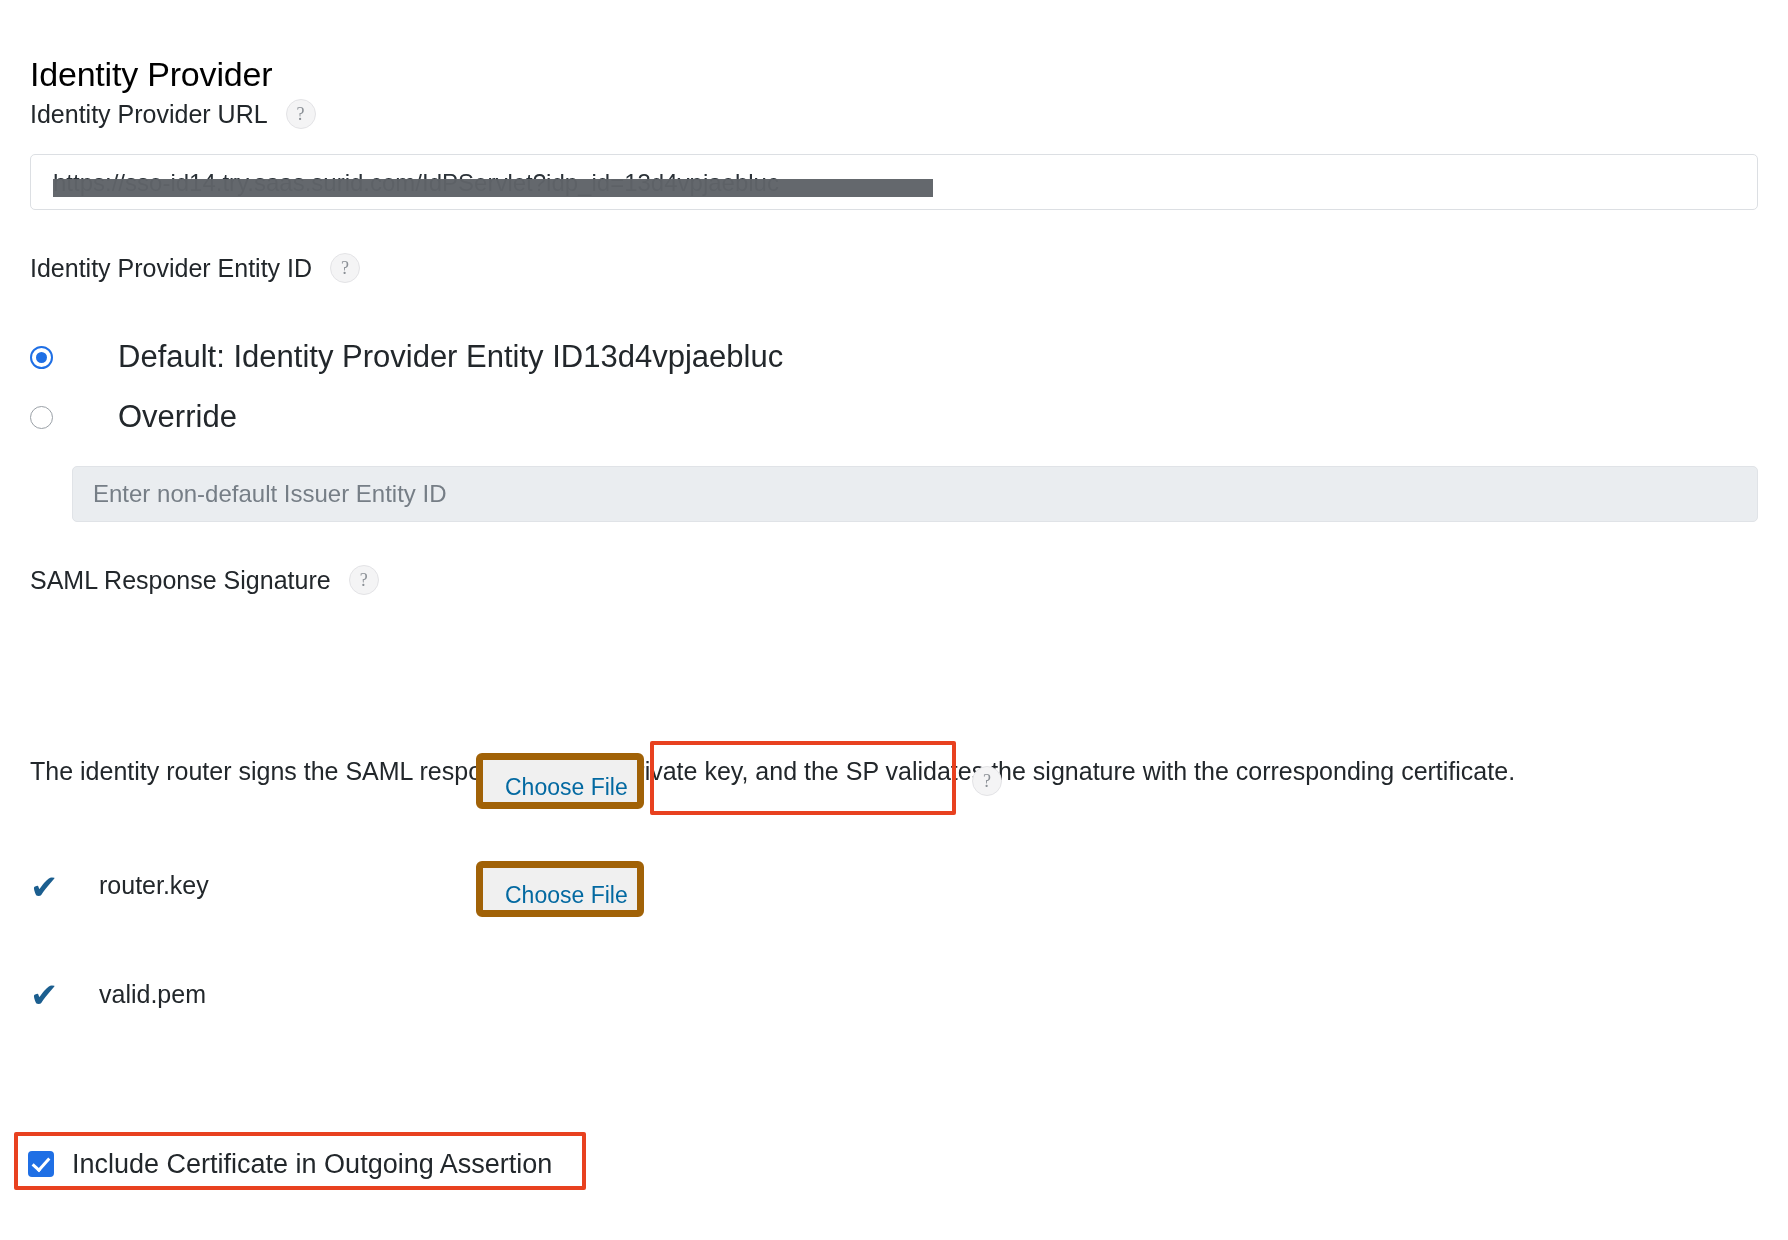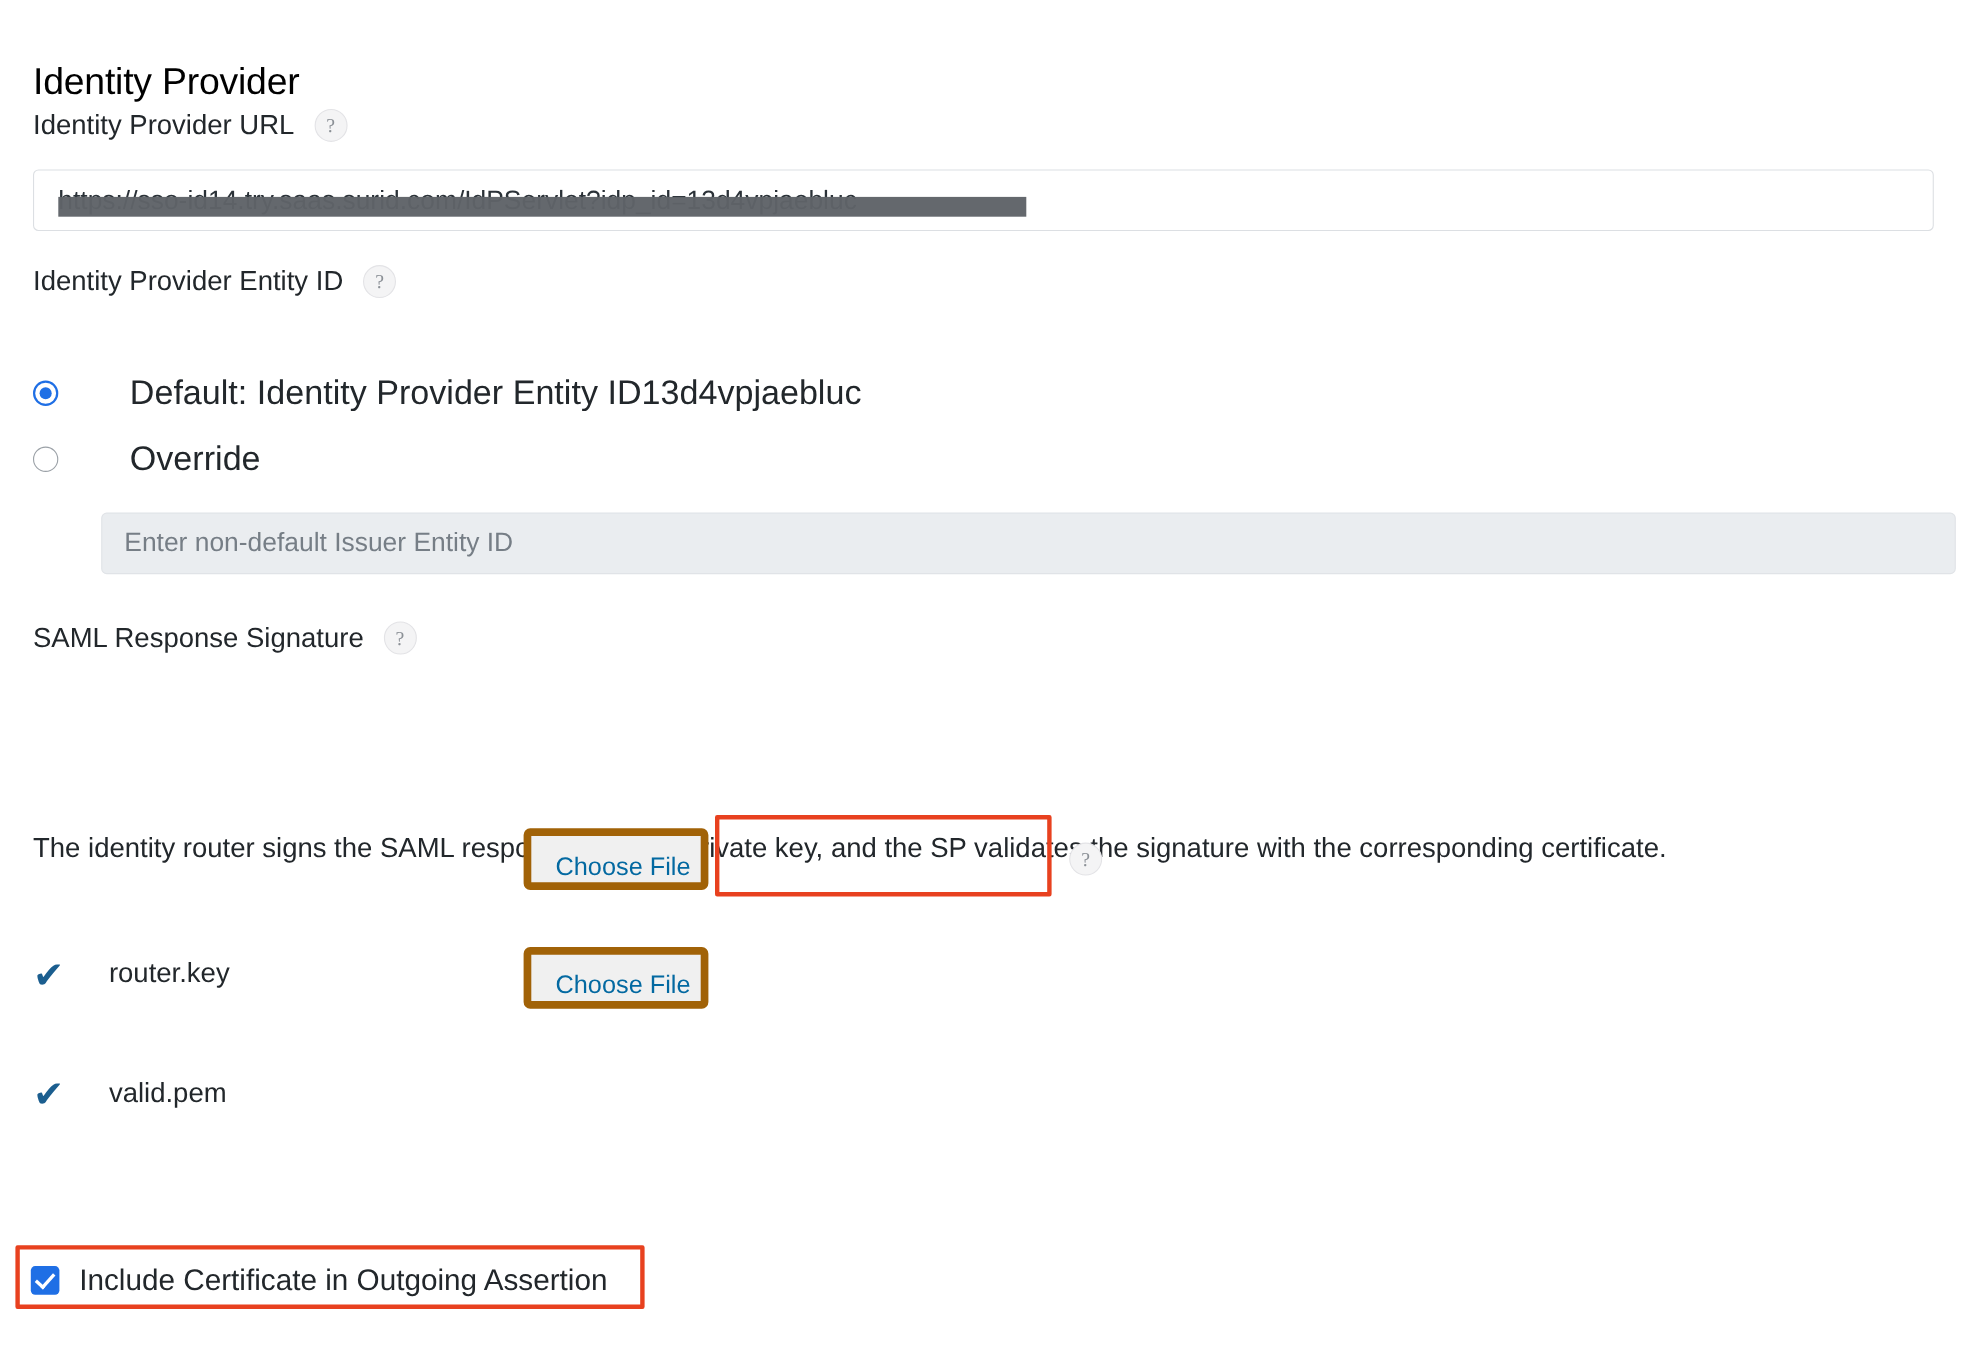--- a/index.html
+++ b/index.html
@@ -81,21 +81,20 @@
     font-family: "Liberation Sans", sans-serif;
     font-size: 24px;
     color: #2b3238;
     padding: 0 20px;
     outline: none;
   }
   .text-input.disabled {
     background: #eaedf0;
     border: 1px solid #e0e3e7;
     color: #7e858c;
-    margin-left: 20px;
   }
   .text-input::placeholder { color: #767e86; }
 
   
   .url-field {
     position: absolute;
     left: 30px;
     top: 154px;
     width: 1728px;
     height: 56px;
@@ -269,21 +268,21 @@
   <div class="field-label-row" style="left:30px; top:98px;">
     <span class="field-label">Identity Provider URL</span>
     <span class="help-icon">?</span>
   </div>
 
   <div class="url-field">
     <span class="url-value">https://sso-id14.try.saas.surid.com/IdPServlet?idp_id=13d4vpjaebluc</span>
     <span class="redaction-bar"></span>
   </div>
 
-  <div class="field-label-row" style="left:30px; top:240px;">
+  <div class="field-label-row" style="left:30px; top:252px;">
     <span class="field-label">Identity Provider Entity ID</span>
     <span class="help-icon">?</span>
   </div>
 
   <div class="radio-row" style="left:30px; top:340px;">
     <span class="radio checked"></span>
     <span class="radio-label">Default: Identity Provider Entity ID13d4vpjaebluc</span>
   </div>
 
   <div class="radio-row" style="left:30px; top:400px;">

